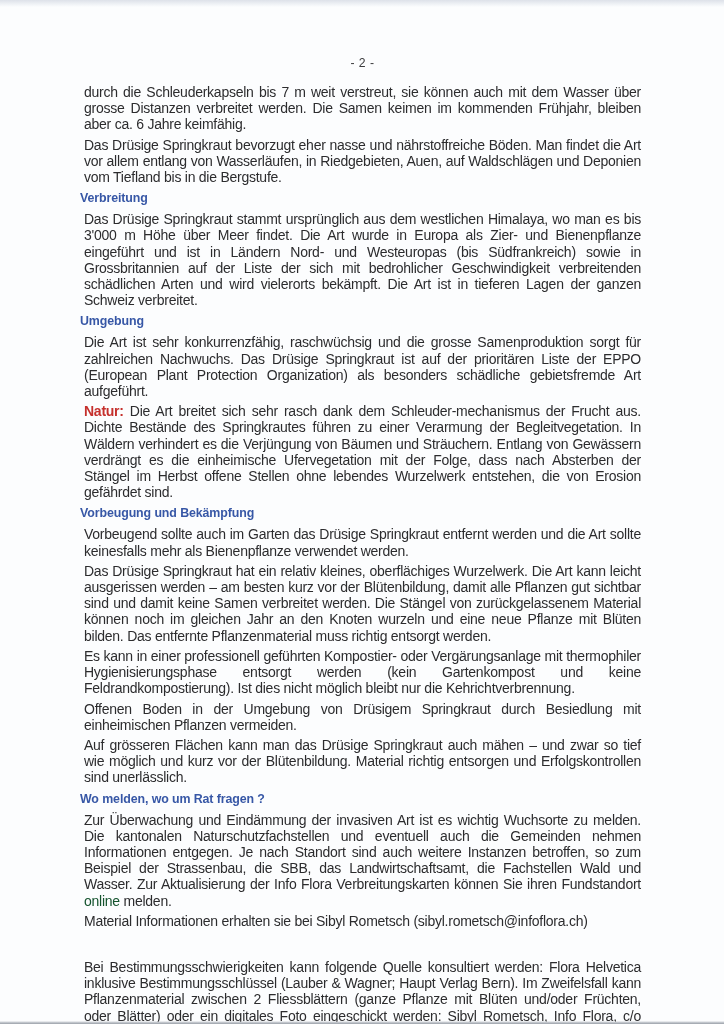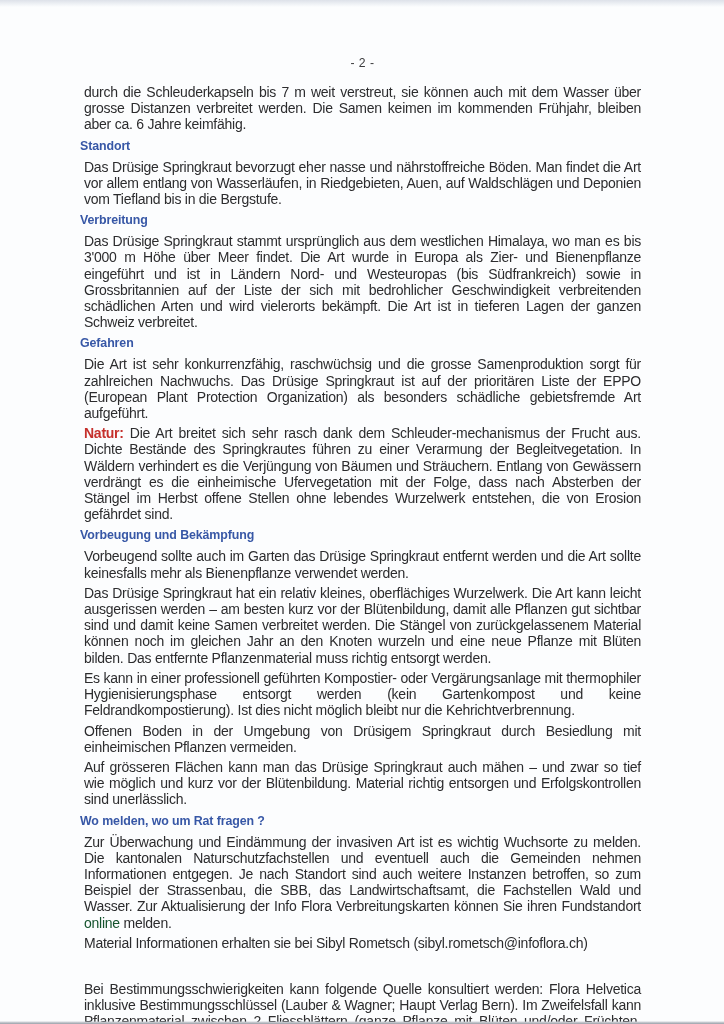--- a/index.html
+++ b/index.html
@@ -86,31 +86,30 @@
 <div class="scan-page">
   <div class="scan-edge-top"></div>
 
   <div class="content">
 
     <div class="page-number">- 2 -</div>
 
     <p class="body intro">durch die Schleuderkapseln bis 7 m weit verstreut, sie können auch mit dem Wasser über grosse Distanzen verbreitet werden. Die Samen keimen im kommenden Frühjahr, bleiben aber ca. 6 Jahre keimfähig.</p>
 
     <section>
-      <h2 class="sec-heading">Standort</h2>
       <p class="body">Das Drüsige Springkraut bevorzugt eher nasse und nährstoffreiche Böden. Man findet die Art vor allem entlang von Wasserläufen, in Riedgebieten, Auen, auf Waldschlägen und Deponien vom Tiefland bis in die Bergstufe.</p>
     </section>
 
     <section>
       <h2 class="sec-heading">Verbreitung</h2>
       <p class="body">Das Drüsige Springkraut stammt ursprünglich aus dem westlichen Himalaya, wo man es bis 3'000 m Höhe über Meer findet. Die Art wurde in Europa als Zier- und Bienenpflanze eingeführt und ist in Ländern Nord- und Westeuropas (bis Südfrankreich) sowie in Grossbritannien auf der Liste der sich mit bedrohlicher Geschwindigkeit verbreitenden schädlichen Arten und wird vielerorts bekämpft. Die Art ist in tieferen Lagen der ganzen Schweiz verbreitet.</p>
     </section>
 
     <section>
-      <h2 class="sec-heading">Gefahren</h2>
+      <h2 class="sec-heading">Umgebung</h2>
       <p class="body">Die Art ist sehr konkurrenzfähig, raschwüchsig und die grosse Samenproduktion sorgt für zahlreichen Nachwuchs. Das Drüsige Springkraut ist auf der prioritären Liste der EPPO (European Plant Protection Organization) als besonders schädliche gebietsfremde Art aufgeführt.</p>
       <p class="body"><span class="red-label">Natur:</span><span> Die Art breitet sich sehr rasch dank dem Schleuder-mechanismus der Frucht aus. Dichte Bestände des Springkrautes führen zu einer Verarmung der Begleitvegetation. In Wäldern verhindert es die Verjüngung von Bäumen und Sträuchern. Entlang von Gewässern verdrängt es die einheimische Ufervegetation mit der Folge, dass nach Absterben der Stängel im Herbst offene Stellen ohne lebendes Wurzelwerk entstehen, die von Erosion gefährdet sind.</span></p>
     </section>
 
     <section>
       <h2 class="sec-heading">Vorbeugung und Bekämpfung</h2>
       <p class="body">Vorbeugend sollte auch im Garten das Drüsige Springkraut entfernt werden und die Art sollte keinesfalls mehr als Bienenpflanze verwendet werden.</p>
       <p class="body">Das Drüsige Springkraut hat ein relativ kleines, oberflächiges Wurzelwerk. Die Art kann leicht ausgerissen werden – am besten kurz vor der Blütenbildung, damit alle Pflanzen gut sichtbar sind und damit keine Samen verbreitet werden. Die Stängel von zurückgelassenem Material können noch im gleichen Jahr an den Knoten wurzeln und eine neue Pflanze mit Blüten bilden. Das entfernte Pflanzenmaterial muss richtig entsorgt werden.</p>
       <p class="body">Es kann in einer professionell geführten Kompostier- oder Vergärungsanlage mit thermophiler Hygienisierungsphase entsorgt werden (kein Gartenkompost und keine Feldrandkompostierung). Ist dies nicht möglich bleibt nur die Kehrichtverbrennung.</p>
       <p class="body">Offenen Boden in der Umgebung von Drüsigem Springkraut durch Besiedlung mit einheimischen Pflanzen vermeiden.</p>

